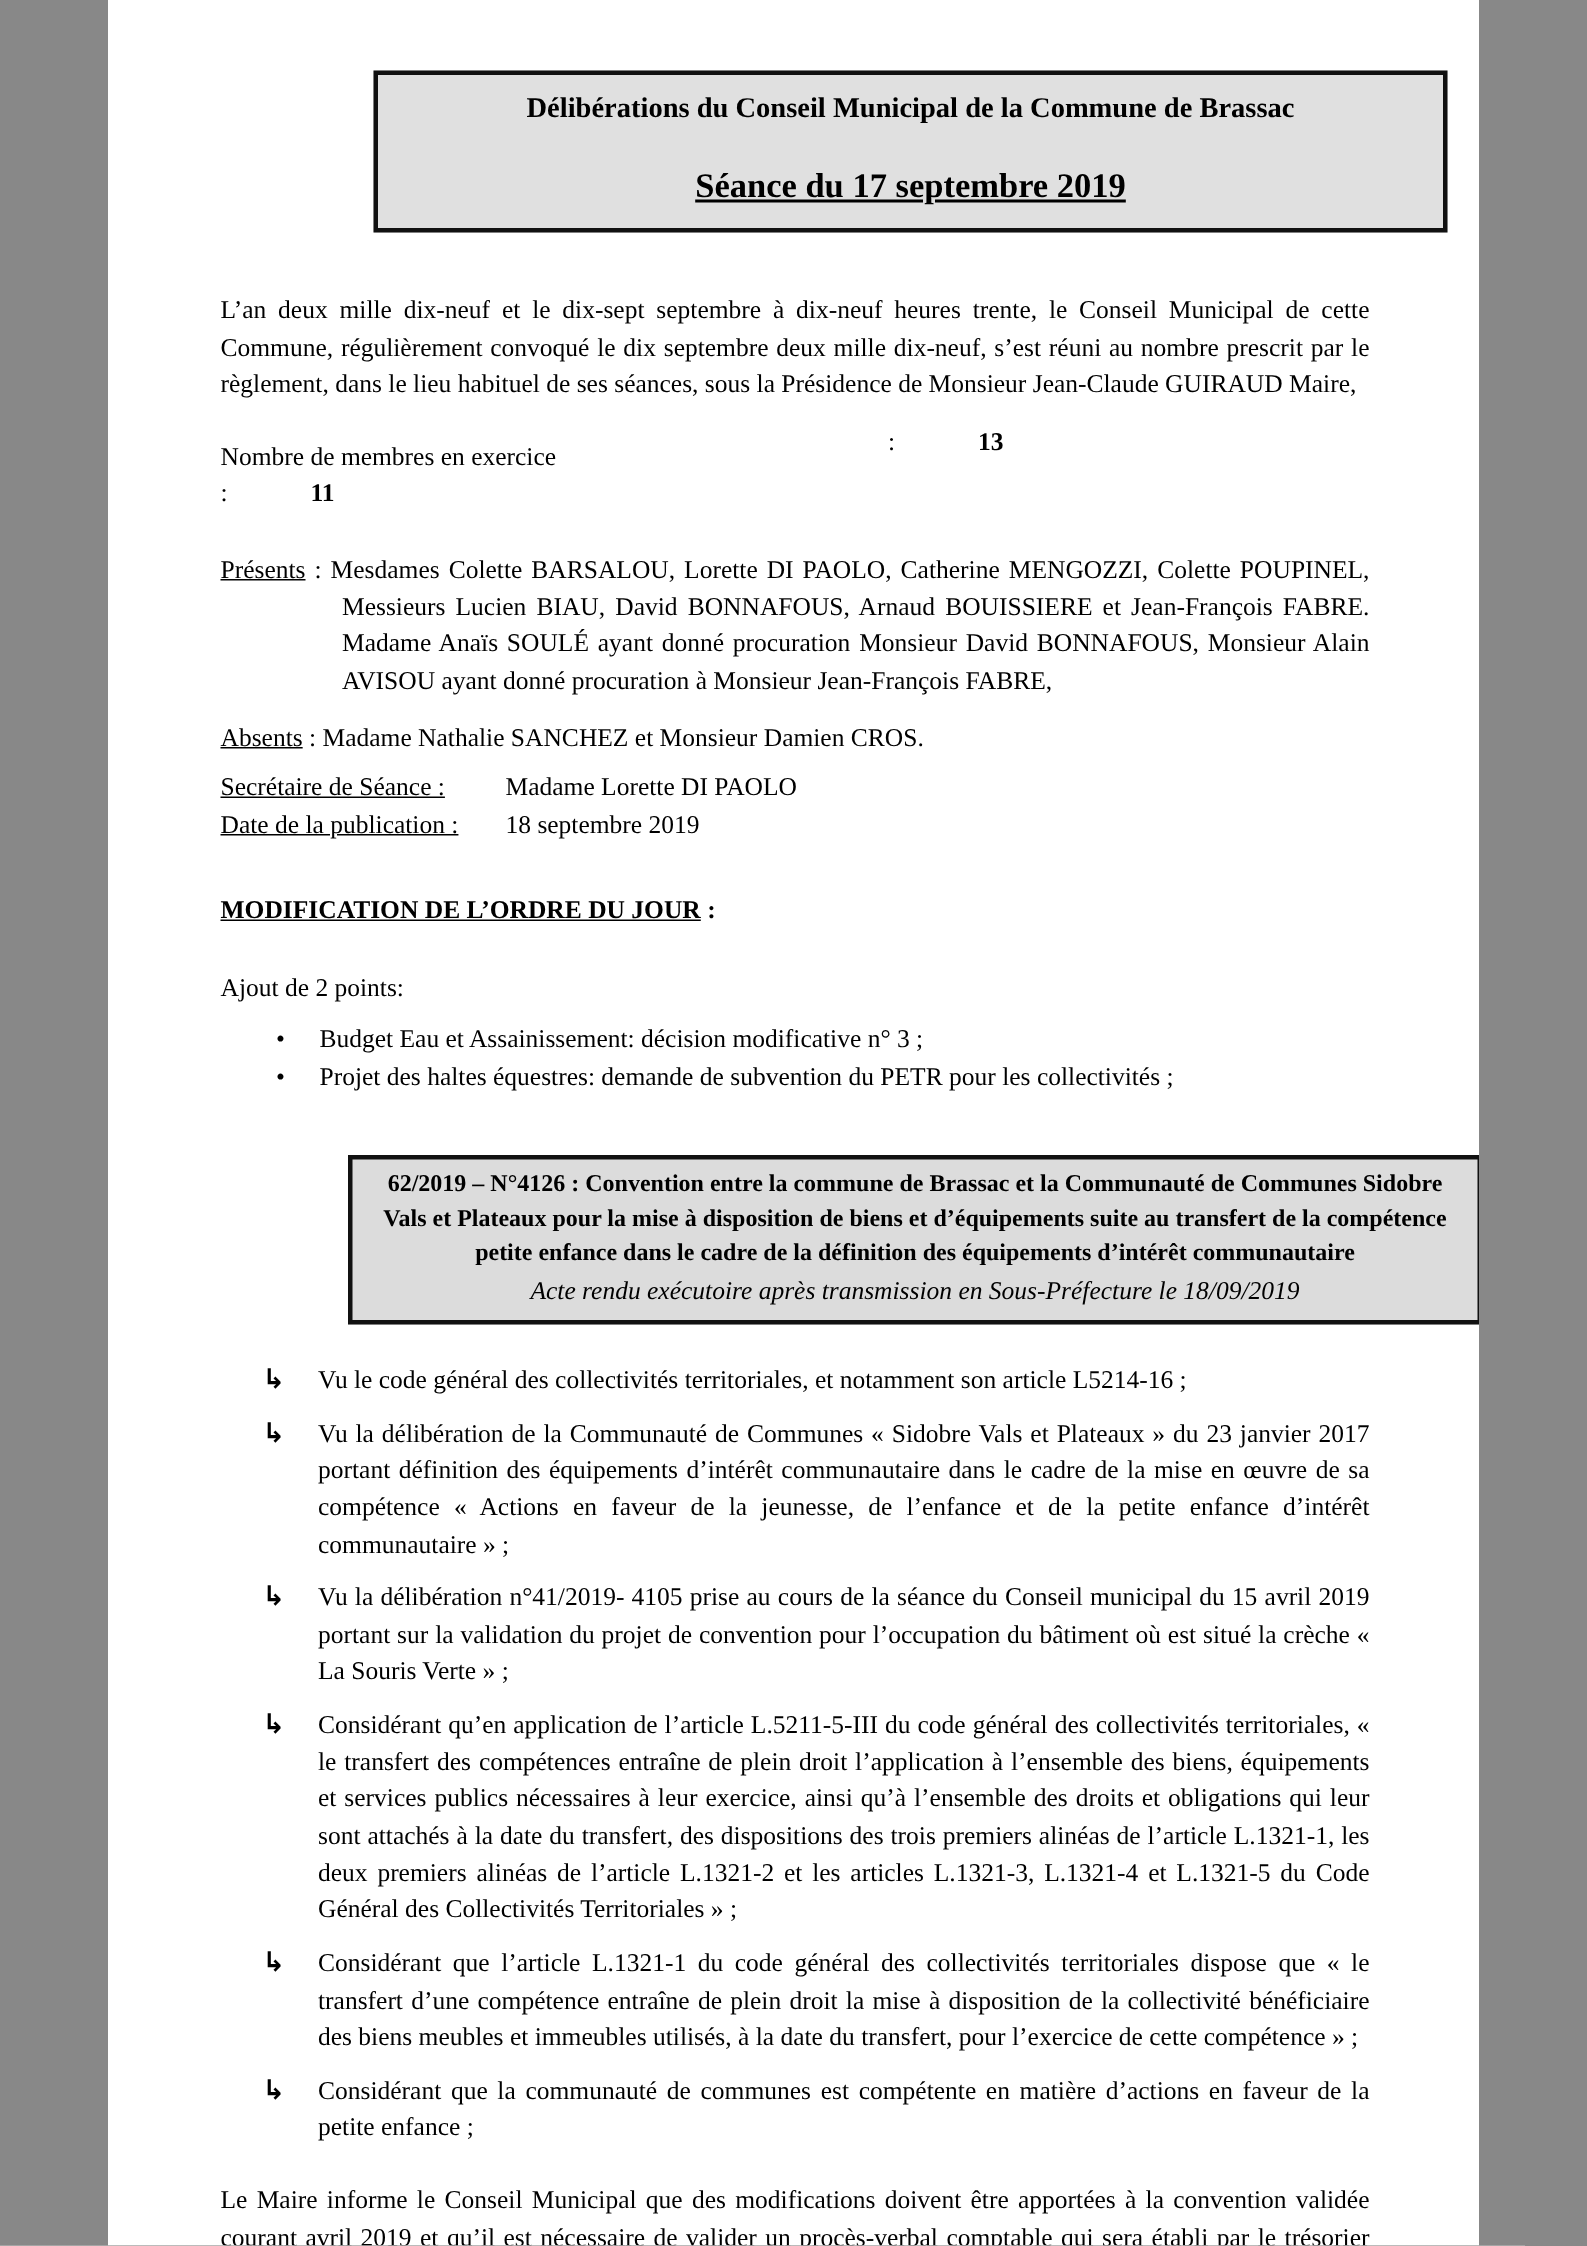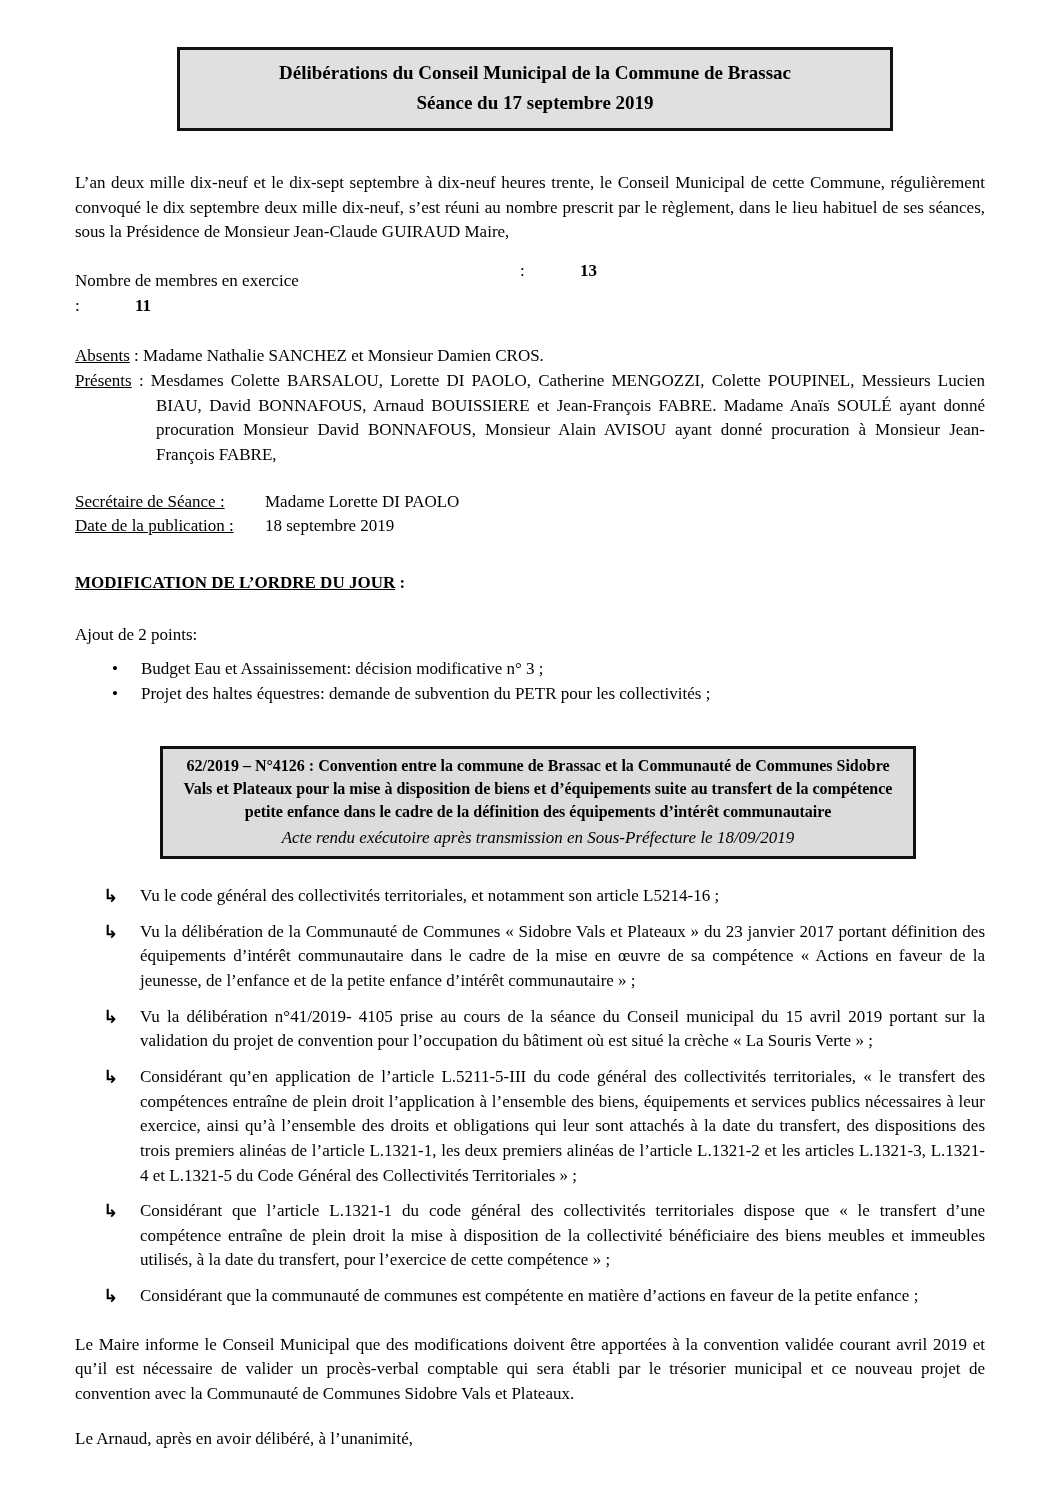--- a/index.html
+++ b/index.html
@@ -1,60 +1,60 @@
 <!DOCTYPE html>
 <html lang="fr"><head>
 <meta charset="utf-8">
 <style>
   * { margin: 0; padding: 0; box-sizing: border-box; }
   html, body { background: #888; }
   .page {
     position: relative;
-    width: 1058px;
+    width: 914px;
     height: 1497px;
     margin: 0 auto;
     background: #ffffff;
     color: #000;
     font-family: "Liberation Serif", "DejaVu Serif", serif;
     font-size: 17px;
     line-height: 1.45;
     padding: 47px 73px 30px 75px;
     overflow: hidden;
   }
   
   .title-box {
     width: 716px;
     margin-left: 102px;
     border: 3px solid #111;
     background: #e0e0e0;
     text-align: center;
     padding: 9px 10px 12px 10px;
   }
   .title-box .t1 { font-weight: bold; font-size: 19px; }
-  .title-box .t2 { font-weight: bold; font-size: 19px; margin-top: 2px; }
+  .title-box .t2 { font-weight: bold; font-size: 23px; margin-top: 20px; text-decoration: underline; }
 
   
   .intro { margin-top: 40px; text-align: justify; }
 
   .membres { margin-top: 14px; }
   .membres-row { display: flex; }
   .membres-label { width: 445px; flex: none; margin-top: 10px; }
   .membres-sep { width: 60px; flex: none; }
   .membres-value { font-weight: bold; }
 
   .attendance { margin-top: 26px; }
   .hang {
     padding-left: 81px;
     text-indent: -81px;
     text-align: justify;
   }
   .hang.absents { margin-top: 13px; text-align: left; }
   .u { text-decoration: underline; }
 
-  .meta { margin-top: 22px; }
+  .meta { margin-top: 9px; }
   .meta-row { display: flex; }
   .meta-label { width: 190px; flex: none; }
 
   .order-heading { margin-top: 32px; font-weight: bold; }
   .order-heading .u { text-decoration: underline; }
 
   .ajout { margin-top: 28px; }
 
   .dot-list { margin-top: 9px; padding-left: 37px; }
   .dot-li { display: flex; }
@@ -105,22 +105,22 @@
       <span class="membres-sep">:</span>
       <span class="membres-value">13</span>
     </div>
     <div class="membres-row">
       <span class="membres-sep">:</span>
       <span class="membres-value">11</span>
     </div>
   </div>
 
   <div class="attendance">
+    <p class="hang"><span class="u">Présents</span><span> : </span><span>Mesdames Colette BARSALOU, Lorette DI PAOLO, Catherine MENGOZZI, Colette POUPINEL, Messieurs Lucien BIAU, David BONNAFOUS, Arnaud BOUISSIERE et Jean-François FABRE. Madame Anaïs SOULÉ ayant donné procuration Monsieur David BONNAFOUS,  Monsieur Alain AVISOU ayant donné procuration à Monsieur Jean-François FABRE,</span></p>
     <p class="hang absents"><span class="u">Absents</span><span> : </span><span>Madame Nathalie SANCHEZ et Monsieur Damien CROS.</span></p>
-    <p class="hang"><span class="u">Présents</span><span> : </span><span>Mesdames Colette BARSALOU, Lorette DI PAOLO, Catherine MENGOZZI, Colette POUPINEL, Messieurs Lucien BIAU, David BONNAFOUS, Arnaud BOUISSIERE et Jean-François FABRE. Madame Anaïs SOULÉ ayant donné procuration Monsieur David BONNAFOUS,  Monsieur Alain AVISOU ayant donné procuration à Monsieur Jean-François FABRE,</span></p>
   </div>
 
   <div class="meta">
     <div class="meta-row">
       <span class="meta-label u">Secrétaire de Séance :</span>
       <span>Madame Lorette DI PAOLO</span>
     </div>
     <div class="meta-row">
       <span class="meta-label u">Date de la publication :</span>
       <span>18 septembre 2019</span>

